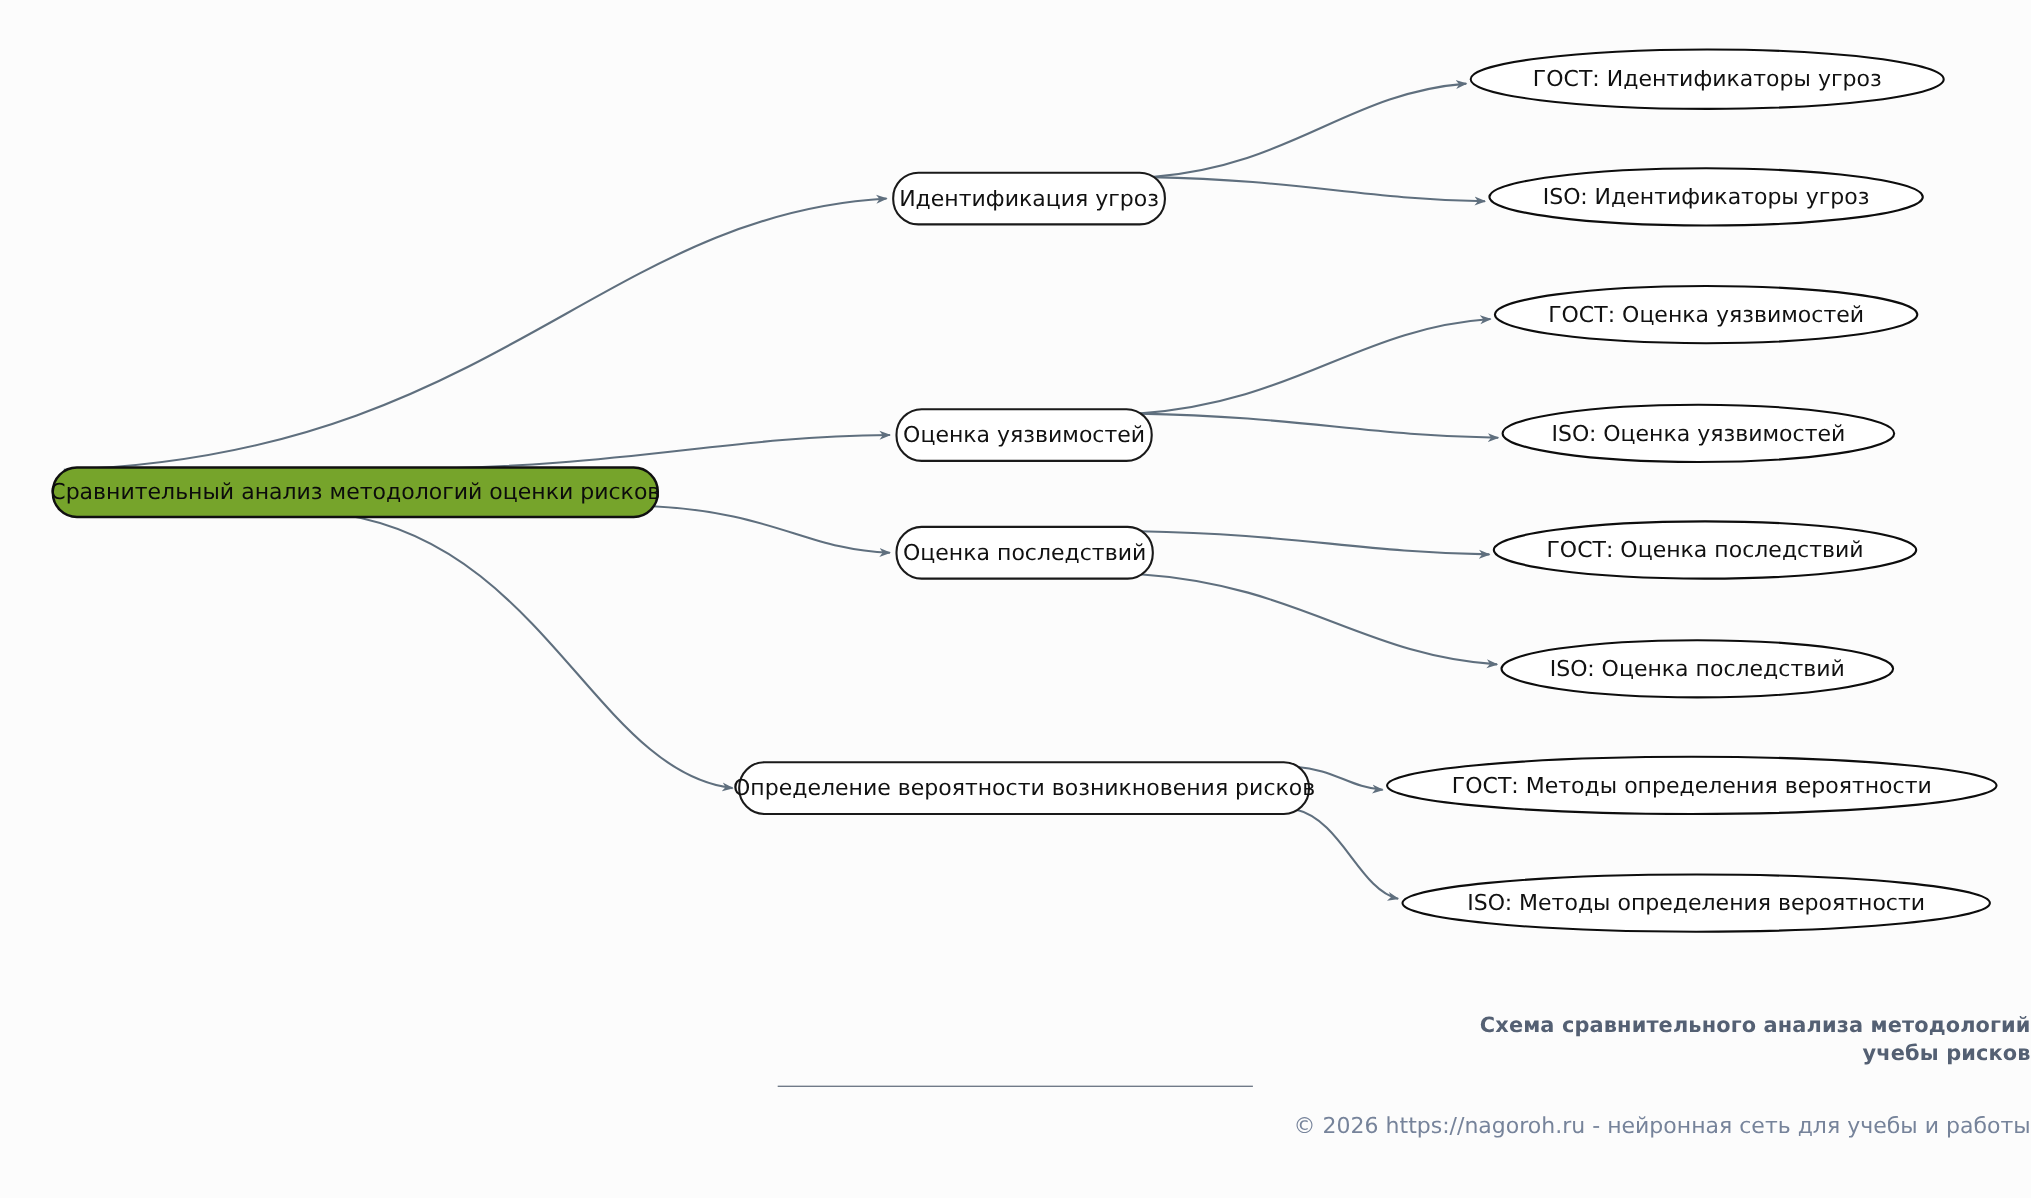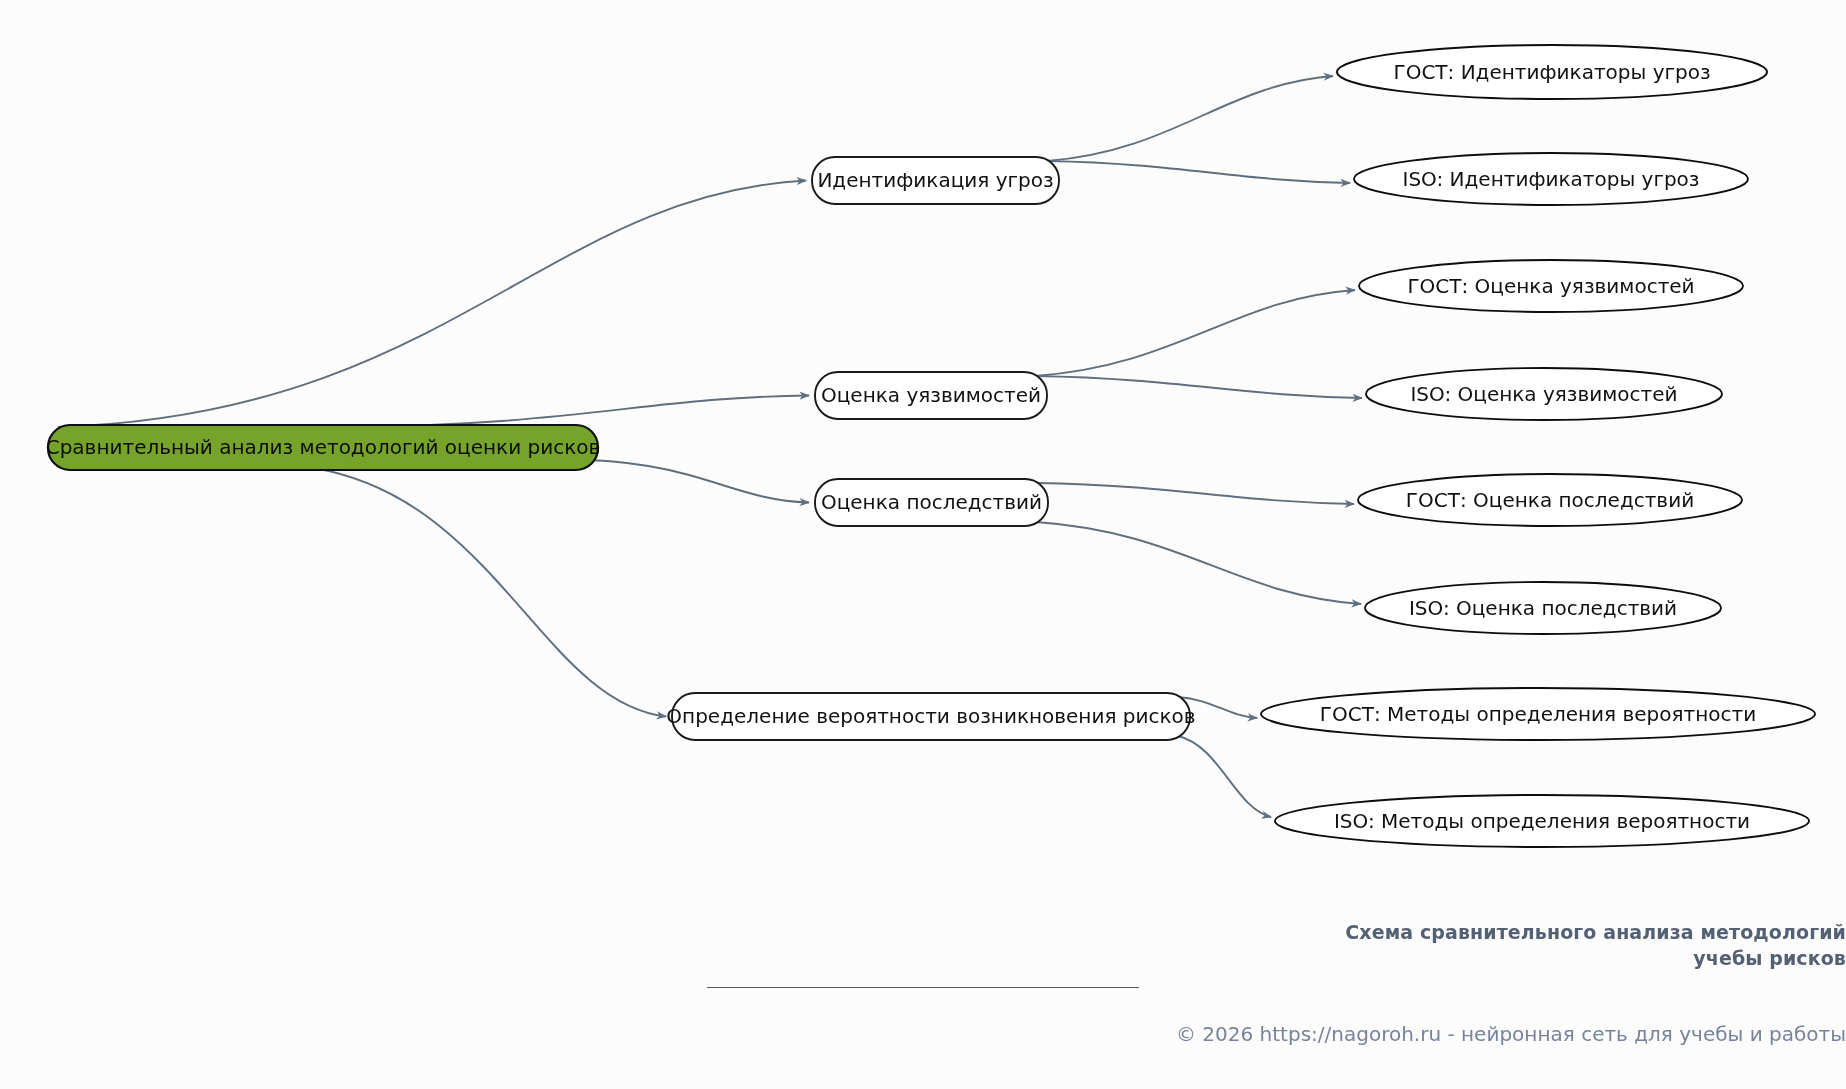--- a/index.html
+++ b/index.html
@@ -70,21 +70,21 @@
   .footer-divider {
     margin: 16px auto 0 auto;
     width: 432px;
     height: 0;
     border-top: 1.6px solid #4E5A6B;
   }
   .footer-copyright {
     font-family: "DejaVu Sans", "Liberation Sans", sans-serif;
     font-size: 20px;
     color: #76839A;
-    margin-top: 34px;
+    margin-top: 23px;
   }
 </style>
 </head>
 <body>
 
 <div id="canvas">
 
   <svg id="graph" viewBox="0 0 1846 1089" xmlns="http://www.w3.org/2000/svg">
     <defs>
       <marker id="arrowhead" markerWidth="11" markerHeight="9" refX="9.5" refY="4.5" orient="auto" markerUnits="userSpaceOnUse">

